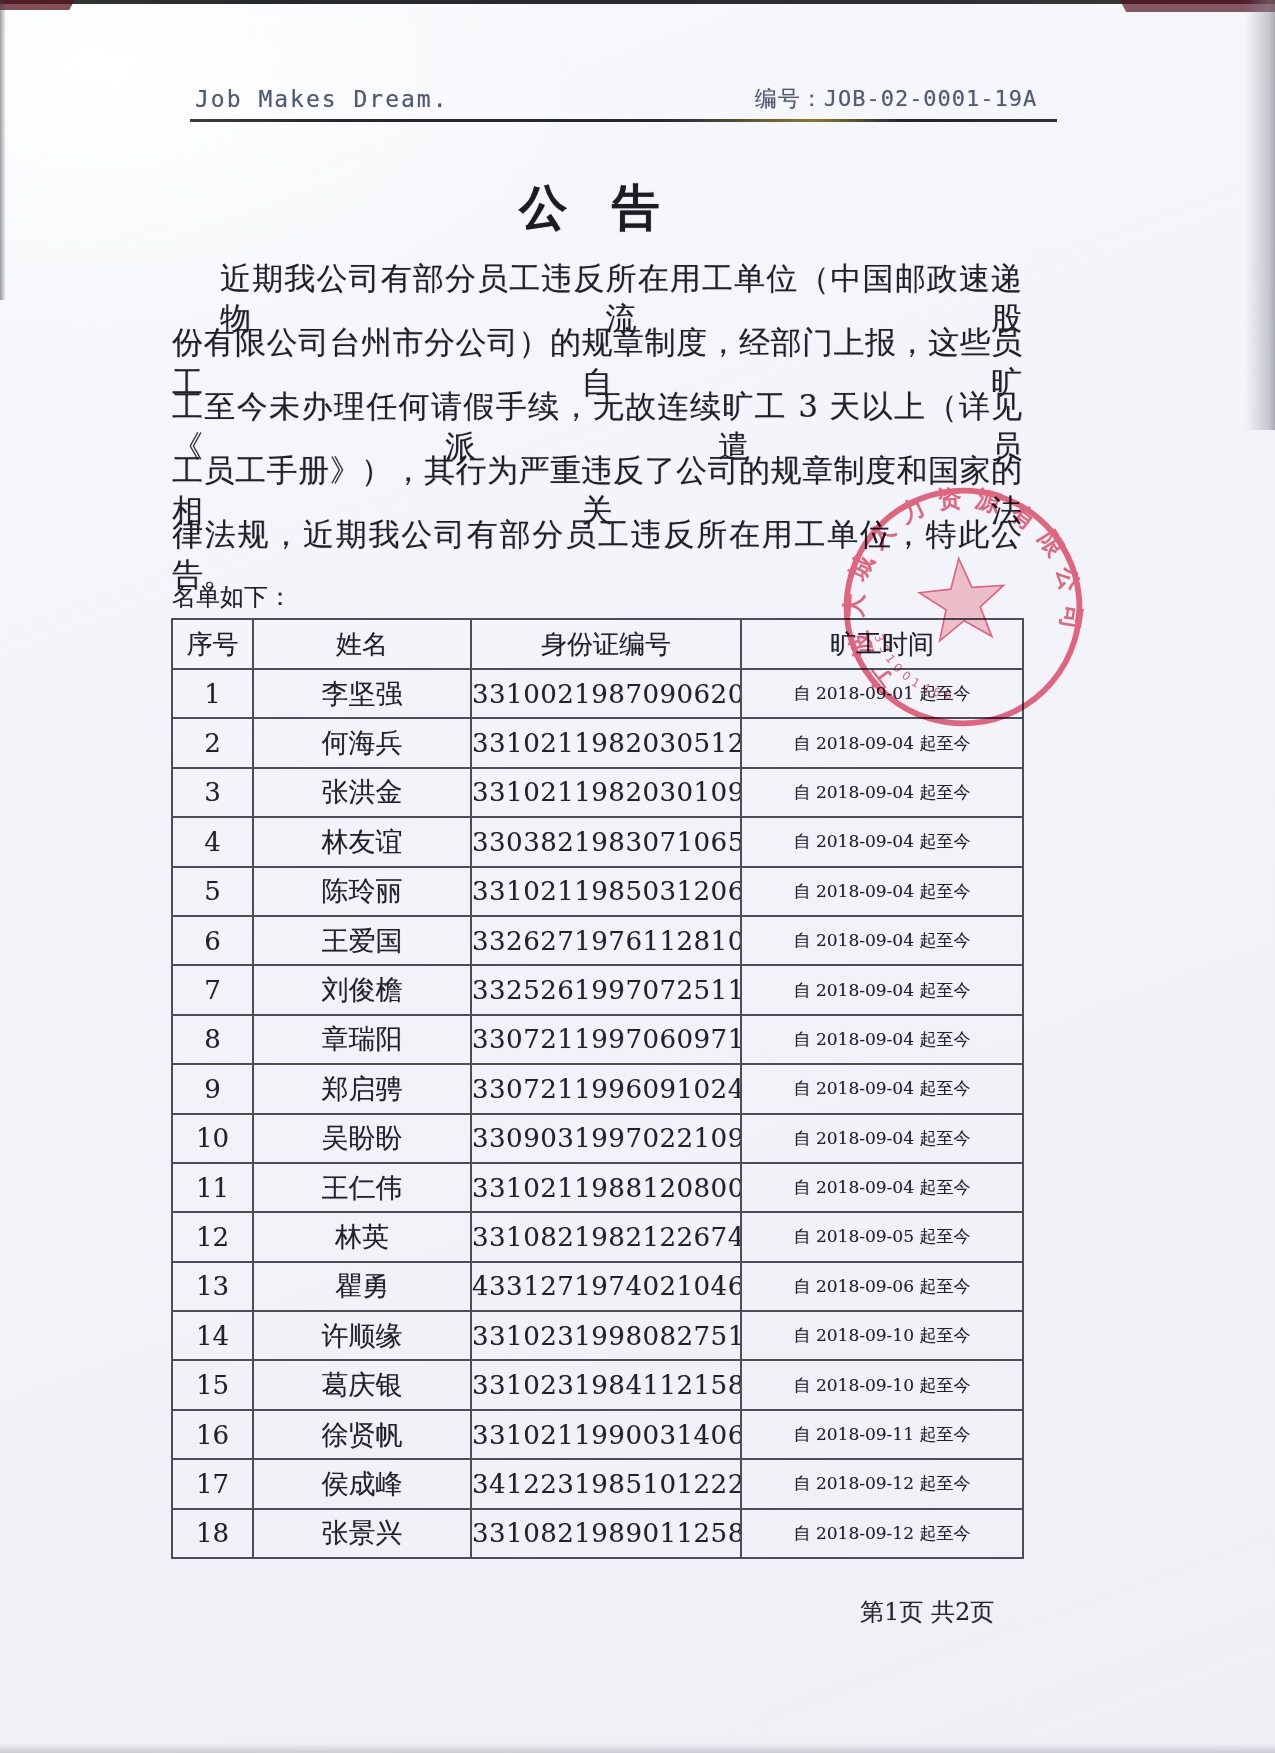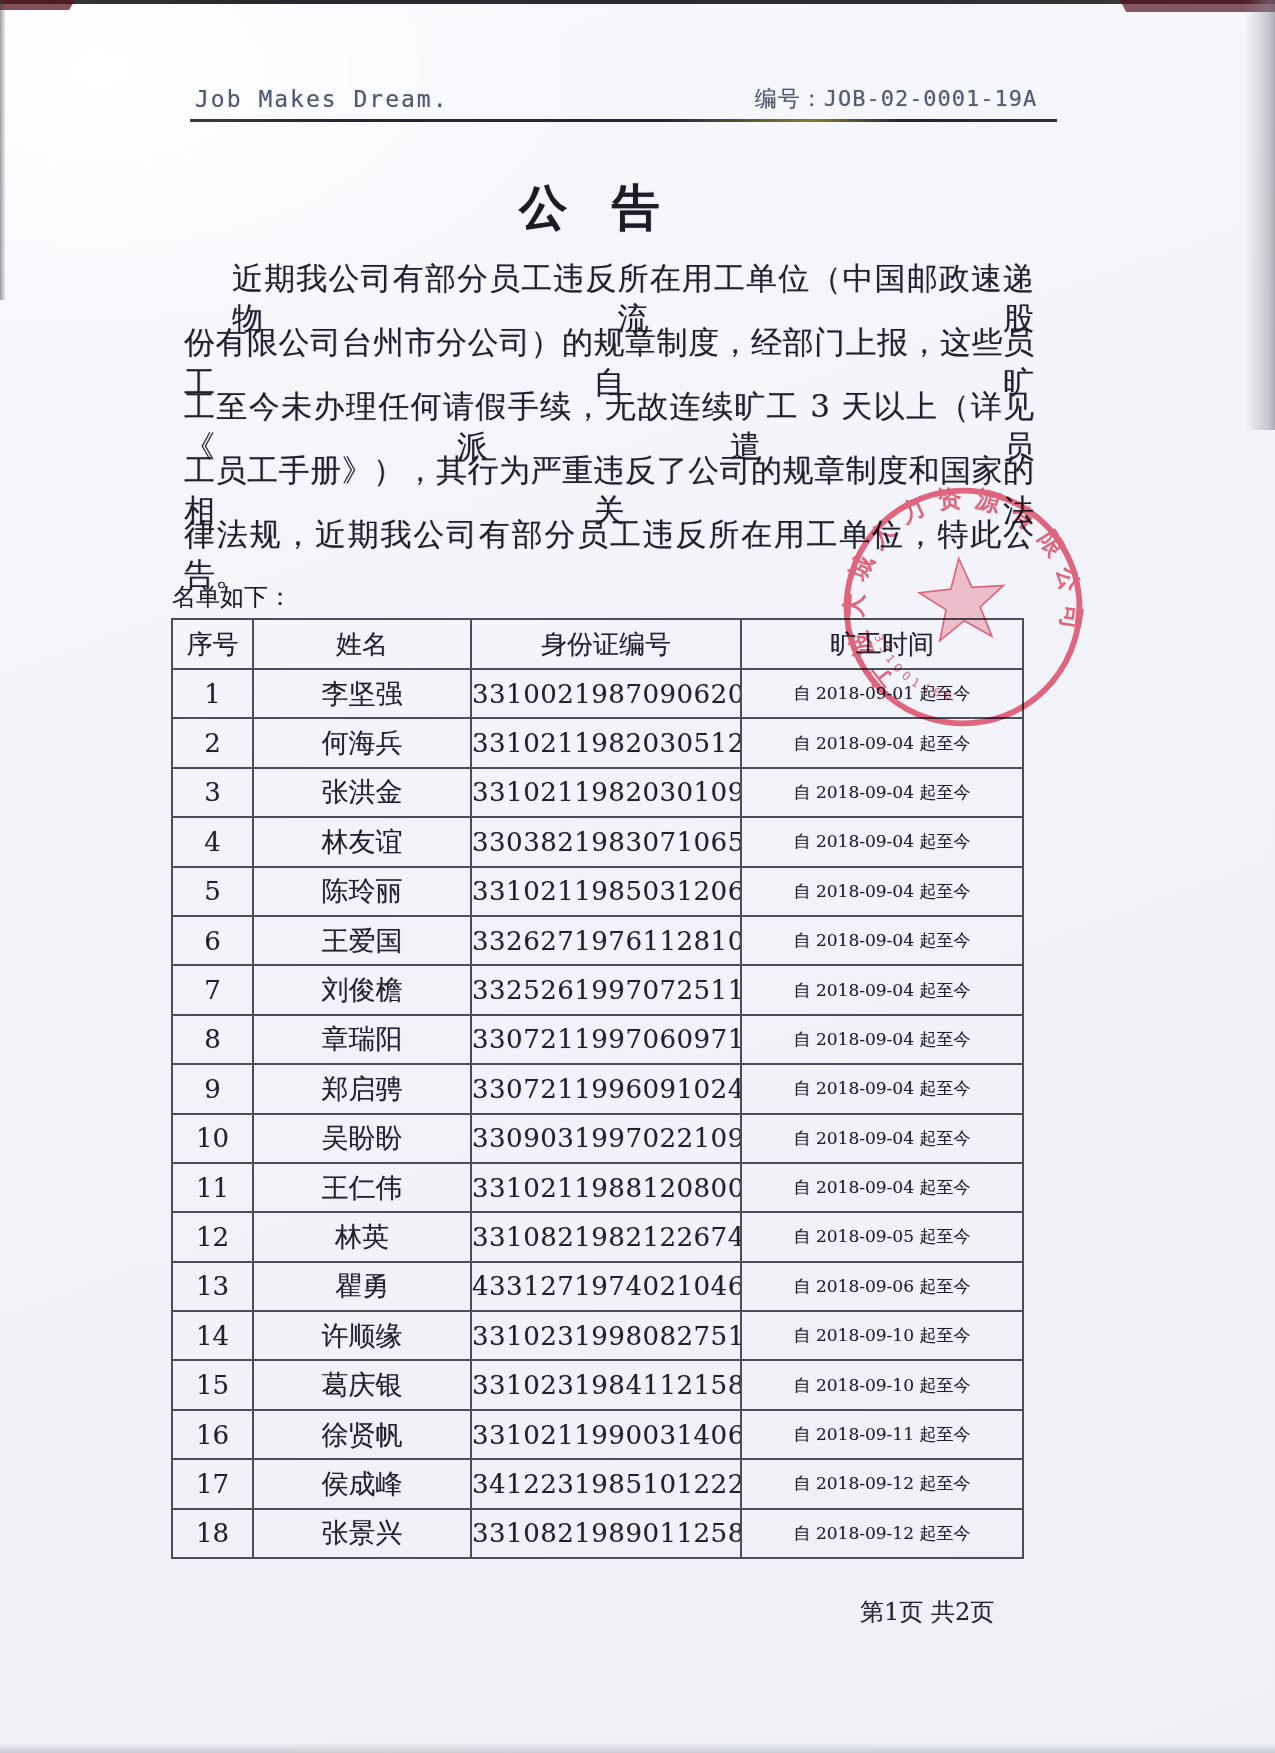--- a/index.html
+++ b/index.html
@@ -29,21 +29,21 @@
     font-size:23px; letter-spacing:2px; color:#4f5a6e; text-shadow:0 0 1px rgba(70,80,110,.5); }
   .doc-number { position:absolute; left:735px; top:84px; width:322px; text-align:center;
     font-family:"DejaVu Sans Mono","Liberation Mono",monospace; font-size:22px; letter-spacing:1px;
     color:#525c70; text-shadow:0 0 1px rgba(70,80,110,.5); }
   .header-rule { position:absolute; left:190px; top:119px; width:867px; height:3px;
     background:linear-gradient(90deg,#3a3e30,#24272e 18%,#262a36 55%,#8a7a2e 72%,#23262e 82%,#2c303c); }
   
   .title { position:absolute; left:171px; top:176px; width:851px; margin:0; text-align:center;
     font-size:48px; font-weight:700; letter-spacing:14px; color:#1b1c24;
     text-shadow:0 0 1px rgba(30,30,60,.6); }
-  .pline { position:absolute; left:184px; width:850px; margin:0; font-size:31px; line-height:40px;
+  .pline { position:absolute; left:172px; width:850px; margin:0; font-size:31px; line-height:40px;
     color:#1f2028; text-align:justify; text-align-last:justify;
     text-shadow:0.4px 0.4px 0.8px rgba(40,40,90,.35); white-space:normal; }
   .pl0 { top:258px; padding-left:48px; width:802px; }
   .pl1 { top:322px; }
   .pl2 { top:386px; }
   .pl3 { top:450px; }
   .pl4 { top:514px; text-align-last:left; }
   .list-label { position:absolute; left:172px; top:581px; font-size:24px; font-weight:400; color:#1d1e26;
     text-shadow:0.3px 0.3px 0.7px rgba(40,40,90,.35); }
   

